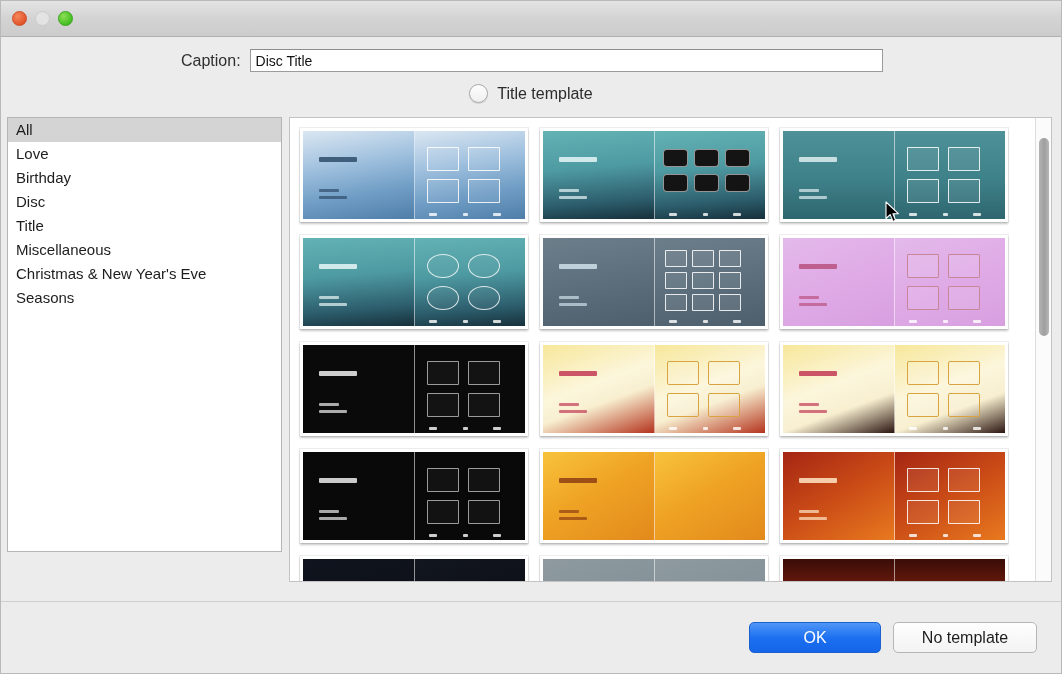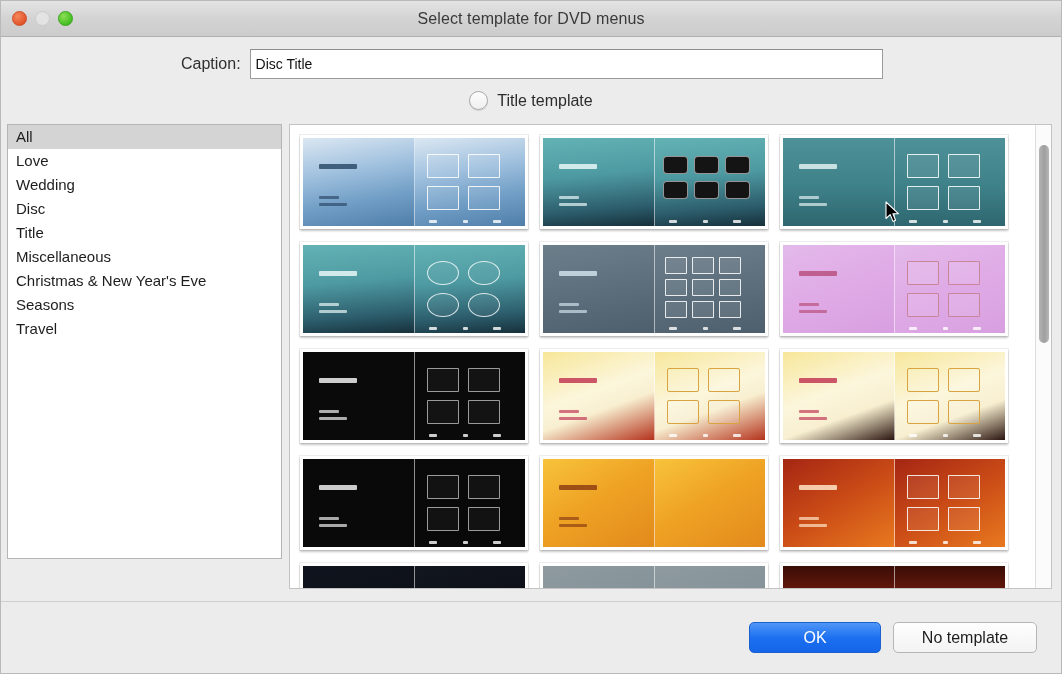--- a/index.html
+++ b/index.html
@@ -62,21 +62,21 @@
     padding-right: 178px;
   }
   .caption-label {
     font-size: 16px;
     color: #2f2f2f;
     margin-right: 9px;
     white-space: nowrap;
   }
   .caption-input {
     flex: 1;
-    height: 30px;
+    height: 23px;
     border: 1px solid #9b9b9b;
     border-top-color: #8d8d8d;
     background: #fff;
     font-size: 14px;
     font-family: "Liberation Sans", sans-serif;
     color: #111;
     padding: 0 5px;
     outline: none;
     border-radius: 0;
   }
@@ -287,48 +287,46 @@
 <body>
 
 <div id="app">
 
   <div class="titlebar">
     <div class="traffic">
       <span class="tl tl-close"></span>
       <span class="tl tl-min"></span>
       <span class="tl tl-max"></span>
     </div>
-    <div class="win-title">Select template for DVD menus</div>
   </div>
 
   <div class="caption-row">
     <span class="caption-label">Caption:</span>
     <input class="caption-input" type="text" value="Disc Title" style="">
   </div>
 
   <div class="radio-row">
     <label class="radio-item">
       <span class="radio-mark"></span>
       <span class="radio-text">Title template</span>
     </label>
   </div>
 
   <div class="body-area">
 
     <div class="cat-col">
       <div class="cat-list" id="cat-list">
           <div class="cat-item selected">All</div>
           <div class="cat-item">Love</div>
-          <div class="cat-item">Wedding</div>
+          <div class="cat-item">Birthday</div>
           <div class="cat-item">Disc</div>
           <div class="cat-item">Title</div>
           <div class="cat-item">Miscellaneous</div>
           <div class="cat-item">Christmas &amp; New Year's Eve</div>
           <div class="cat-item">Seasons</div>
-          <div class="cat-item">Travel</div>
         </div>
     </div>
 
     <div class="tpl-col">
       <div class="tpl-frame">
         <div class="tpl-scrollview">
           <div class="tpl-grid" id="tpl-grid">
               <div class="tpl-cell">
                 <div class="pane left" style="background: linear-gradient(170deg, rgb(219, 231, 242) 0%, rgb(159, 192, 222) 38%, rgb(110, 156, 196) 70%, rgb(79, 126, 169) 100%);">
                   <span class="tt-title" style="left: 16px; top: 26px; width: 38px; background: rgb(45, 76, 107);"></span>

